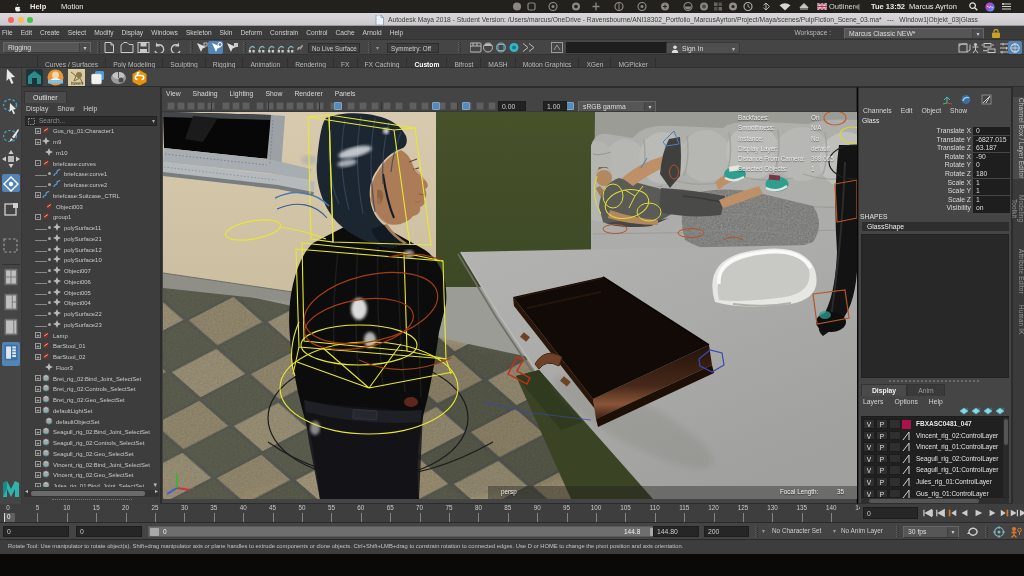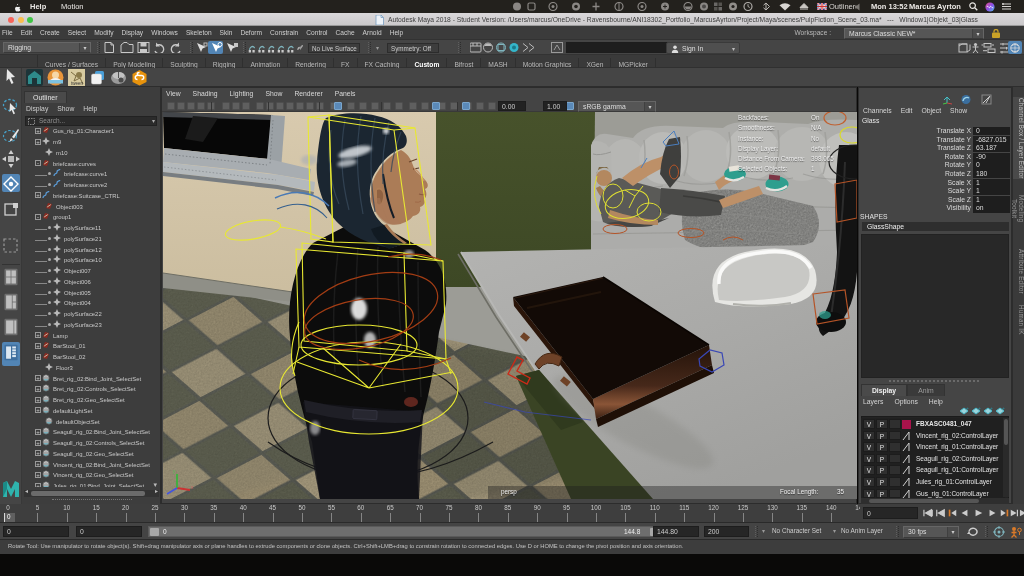--- a/index.html
+++ b/index.html
@@ -101,22 +101,22 @@
       <path d="M0 0 L10 7 M10 0 L0 7" stroke="#c33" stroke-width=".8"></path>
       <rect x="4" width="2" height="7" fill="#fff"></rect>
       <rect y="2.5" width="10" height="2" fill="#fff"></rect>
       <rect x="4.4" width="1.2" height="7" fill="#c33"></rect>
       <rect y="3" width="10" height="1" fill="#c33"></rect>
     </svg>
   <span class="mi" style="left:829px;color:#d8d5d2">Outliner</span>
   <svg class="mi" style="left:855px;top:2.5px" width="9" height="8" viewBox="0 0 9 8">
       <path d="M0 2.5 h2 L4.5 0.5 v7 L2 5.5 H0 Z" fill="#7c7975"></path>
     </svg>
-  <span class="mi" style="left:871px;font-weight:bold">Mon 13:52</span>
-  <span class="mi" style="left:909px;font-weight:bold">Marcus Ayrton</span>
+  <span class="mi" style="left:871px;font-weight:bold">Tue 13:52</span>
+  <span class="mi" style="left:909px;font-weight:normal">Marcus Ayrton</span>
   <svg class="mi" style="left:969px;top:2px" width="9" height="9" viewBox="0 0 9 9">
       <circle cx="3.6" cy="3.6" r="2.8" fill="none" stroke="#e8e6e3" stroke-width="1.2"></circle>
       <path d="M5.8 5.8 L8.3 8.3" stroke="#e8e6e3" stroke-width="1.3"></path>
     </svg>
   <svg class="mi" style="left:985px;top:1.5px" width="10" height="10" viewBox="0 0 10 10">
       <defs>
         <linearGradient id="siri" x1="0" y1="0" x2="1" y2="1">
           <stop offset="0" stop-color="#e94f8a"></stop>
           <stop offset=".5" stop-color="#8a4fe9"></stop>
           <stop offset="1" stop-color="#4fc3e9"></stop>

